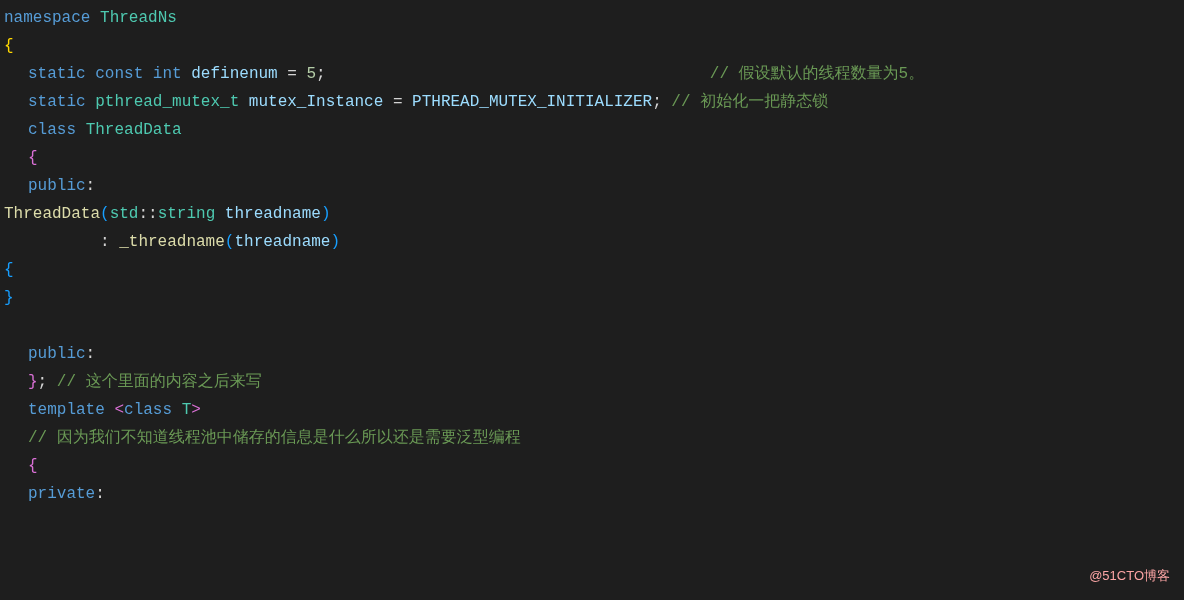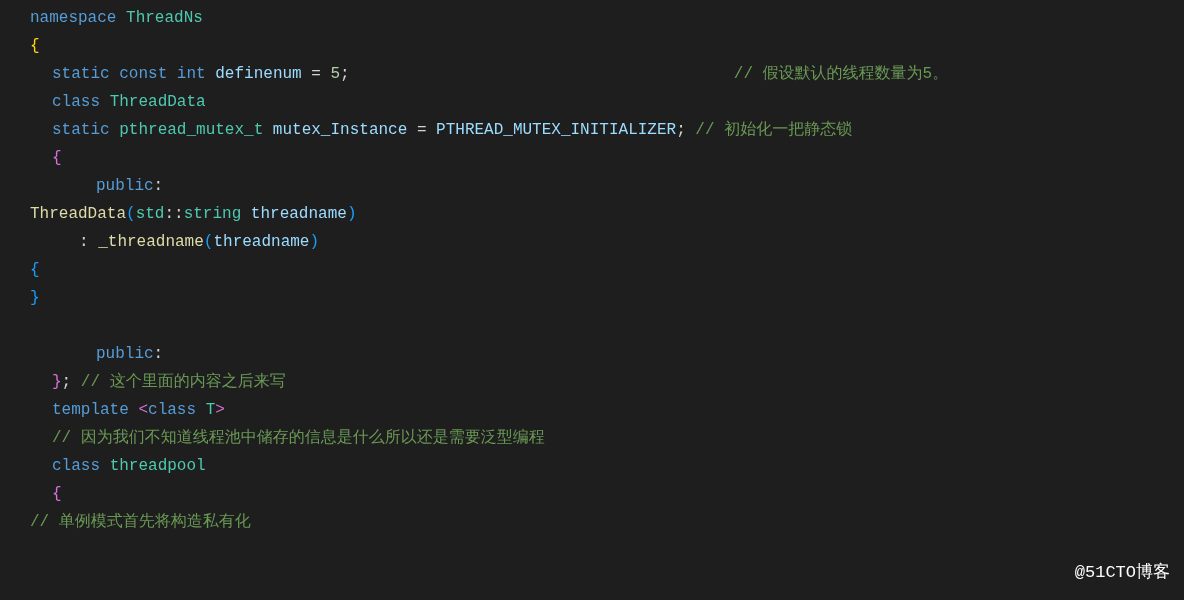--- a/index.html
+++ b/index.html
@@ -14,70 +14,69 @@
       line-height: 1.75;
       color: #d4d4d4;
       padding: 4px 0;
       overflow: hidden;
       width: 1184px;
       height: 600px;
       position: relative;
     }
     .code-line {
       white-space: pre;
-      padding-left: 30px;
+      padding-left: 4px;
     }
     .kw-namespace { color: #569cd6; }
     .kw-static { color: #569cd6; }
     .kw-const { color: #569cd6; }
     .kw-int { color: #569cd6; }
     .kw-class { color: #569cd6; }
-    .kw-public { color: #569cd6; margin-left: 44px; }
+    .kw-public { color: #569cd6; }
     .kw-private { color: #569cd6; }
     .kw-template { color: #569cd6; }
     .type-name { color: #4ec9b0; }
     .identifier { color: #9cdcfe; }
     .func-name { color: #dcdcaa; }
     .number { color: #b5cea8; }
     .operator { color: #d4d4d4; }
     .punct { color: #d4d4d4; }
     .punct-yellow { color: #ffd700; }
     .punct-pink { color: #da70d6; }
     .punct-blue { color: #179fff; }
     .comment { color: #6a9955; }
-    .indent1 { padding-left: 52px; }
+    .indent1 { padding-left: 28px; }
     .indent2 { }
-    .indent3 { padding-left: 79px; }
+    .indent3 { padding-left: 100px; }
     .watermark {
       position: absolute;
       bottom: 12px;
       right: 14px;
-      color: #ffffff;
-      font-size: 17px;
-      font-family: Liberation Mono, monospace;
+      color: #fca5a5;
+      font-size: 13px;
+      font-family: Liberation Sans, sans-serif;
     }
   </style>
 </head>
 <body>
 
 <div>
 <div class="code-line"><span class="kw-namespace">namespace</span> <span class="type-name">ThreadNs</span></div>
 <div class="code-line"><span class="punct-yellow">{</span></div>
 <div class="code-line indent1"><span class="kw-static">static</span> <span class="kw-const">const</span> <span class="kw-int">int</span> <span class="identifier">definenum</span><span class="operator"> = </span><span class="number">5</span><span class="punct">;</span>                                        <span class="comment">// 假设默认的线程数量为5。</span></div>
+<div class="code-line indent1"><span class="kw-static">static</span> <span class="type-name">pthread_mutex_t</span> <span class="identifier">mutex_Instance</span><span class="operator"> = </span><span class="identifier">PTHREAD_MUTEX_INITIALIZER</span><span class="punct">;</span> <span class="comment">// 初始化一把静态锁</span></div>
 <div class="code-line indent1"><span class="kw-class">class</span> <span class="type-name">ThreadData</span></div>
-<div class="code-line indent1"><span class="kw-static">static</span> <span class="type-name">pthread_mutex_t</span> <span class="identifier">mutex_Instance</span><span class="operator"> = </span><span class="identifier">PTHREAD_MUTEX_INITIALIZER</span><span class="punct">;</span> <span class="comment">// 初始化一把静态锁</span></div>
 <div class="code-line indent1"><span class="punct-pink">{</span></div>
 <div class="code-line indent1"><span class="kw-public">public</span><span class="punct">:</span></div>
 <div class="code-line indent2"><span class="func-name">ThreadData</span><span class="punct-blue">(</span><span class="type-name">std</span><span class="punct">::</span><span class="type-name">string</span> <span class="identifier">threadname</span><span class="punct-blue">)</span></div>
 <div class="code-line indent3"><span class="punct">: </span><span class="func-name">_threadname</span><span class="punct-blue">(</span><span class="identifier">threadname</span><span class="punct-blue">)</span></div>
 <div class="code-line indent2"><span class="punct-blue">{</span></div>
 <div class="code-line indent2"><span class="punct-blue">}</span></div>
 <div class="code-line indent1">&nbsp;</div>
 <div class="code-line indent1"><span class="kw-public">public</span><span class="punct">:</span></div>
 <div class="code-line indent1"><span class="punct-pink">}</span><span class="punct">;</span> <span class="comment">// 这个里面的内容之后来写</span></div>
 <div class="code-line indent1"><span class="kw-template">template</span> <span class="punct-pink">&lt;</span><span class="kw-class">class</span> <span class="type-name">T</span><span class="punct-pink">&gt;</span></div>
 <div class="code-line indent1"><span class="comment">// 因为我们不知道线程池中储存的信息是什么所以还是需要泛型编程</span></div>
-<div class="code-line indent1"><span class="kw-class">class</span> <span class="type-name">threadpool</span></div>
 <div class="code-line indent1"><span class="punct-pink">{</span></div>
-<div class="code-line indent2"><span class="comment">// 单例模式首先将构造私有化</span></div>
+<div class="code-line indent1"><span class="kw-private">private</span><span class="punct">:</span></div>
 </div>
 
 <div class="watermark">@51CTO博客</div>
 
 </body></html>

